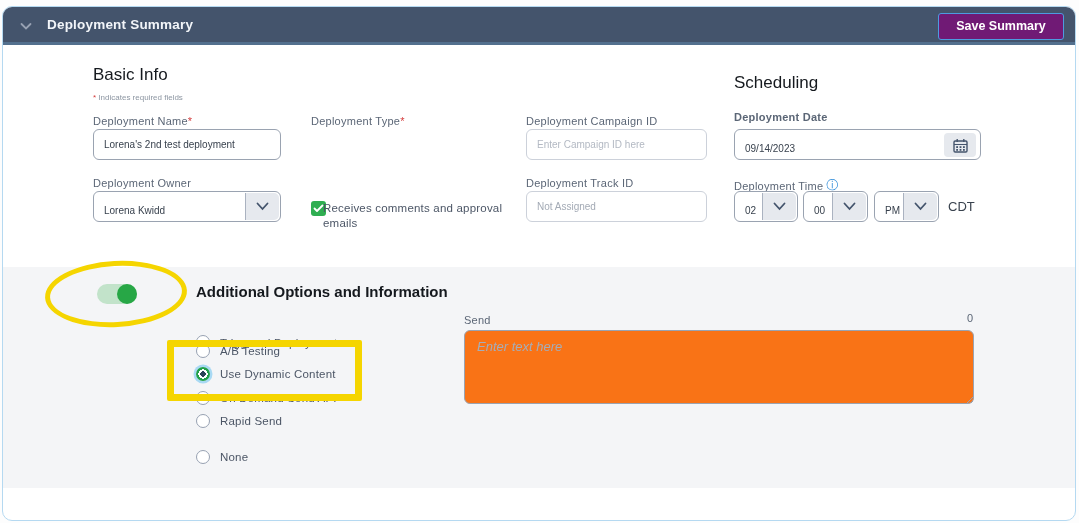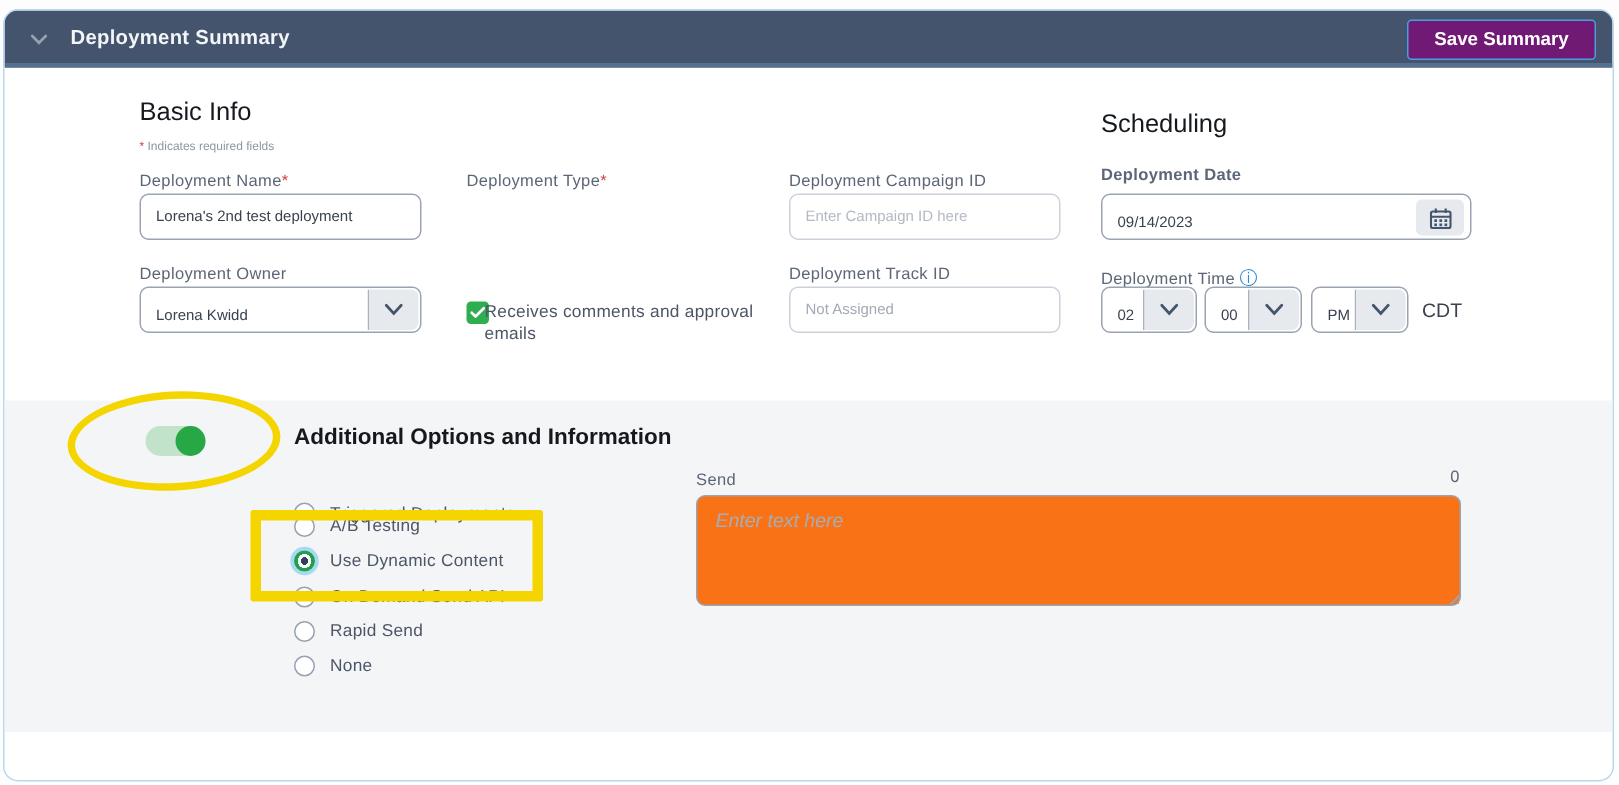--- a/index.html
+++ b/index.html
@@ -211,21 +211,21 @@
     <span class="r-lbl">Use Dynamic Content</span>
   </div>
   <div class="r-row" style="top:384px;">
     <span class="radio"></span>
     <span class="r-lbl">On Demand Send API</span>
   </div>
   <div class="r-row" style="top:407px;">
     <span class="radio"></span>
     <span class="r-lbl">Rapid Send</span>
   </div>
-  <div class="r-row" style="top:430px;">
+  <div class="r-row" style="top:443px;">
     <span class="radio"></span>
     <span class="r-lbl">None</span>
   </div>
 
   <div class="notes-lbl">Send</div>
   <div class="notes-count">0</div>
   <textarea class="notes-ta" placeholder="Enter text here" style=""></textarea>
   <span class="grip"></span>
 
   <div class="ann ann-ellipse"></div>

